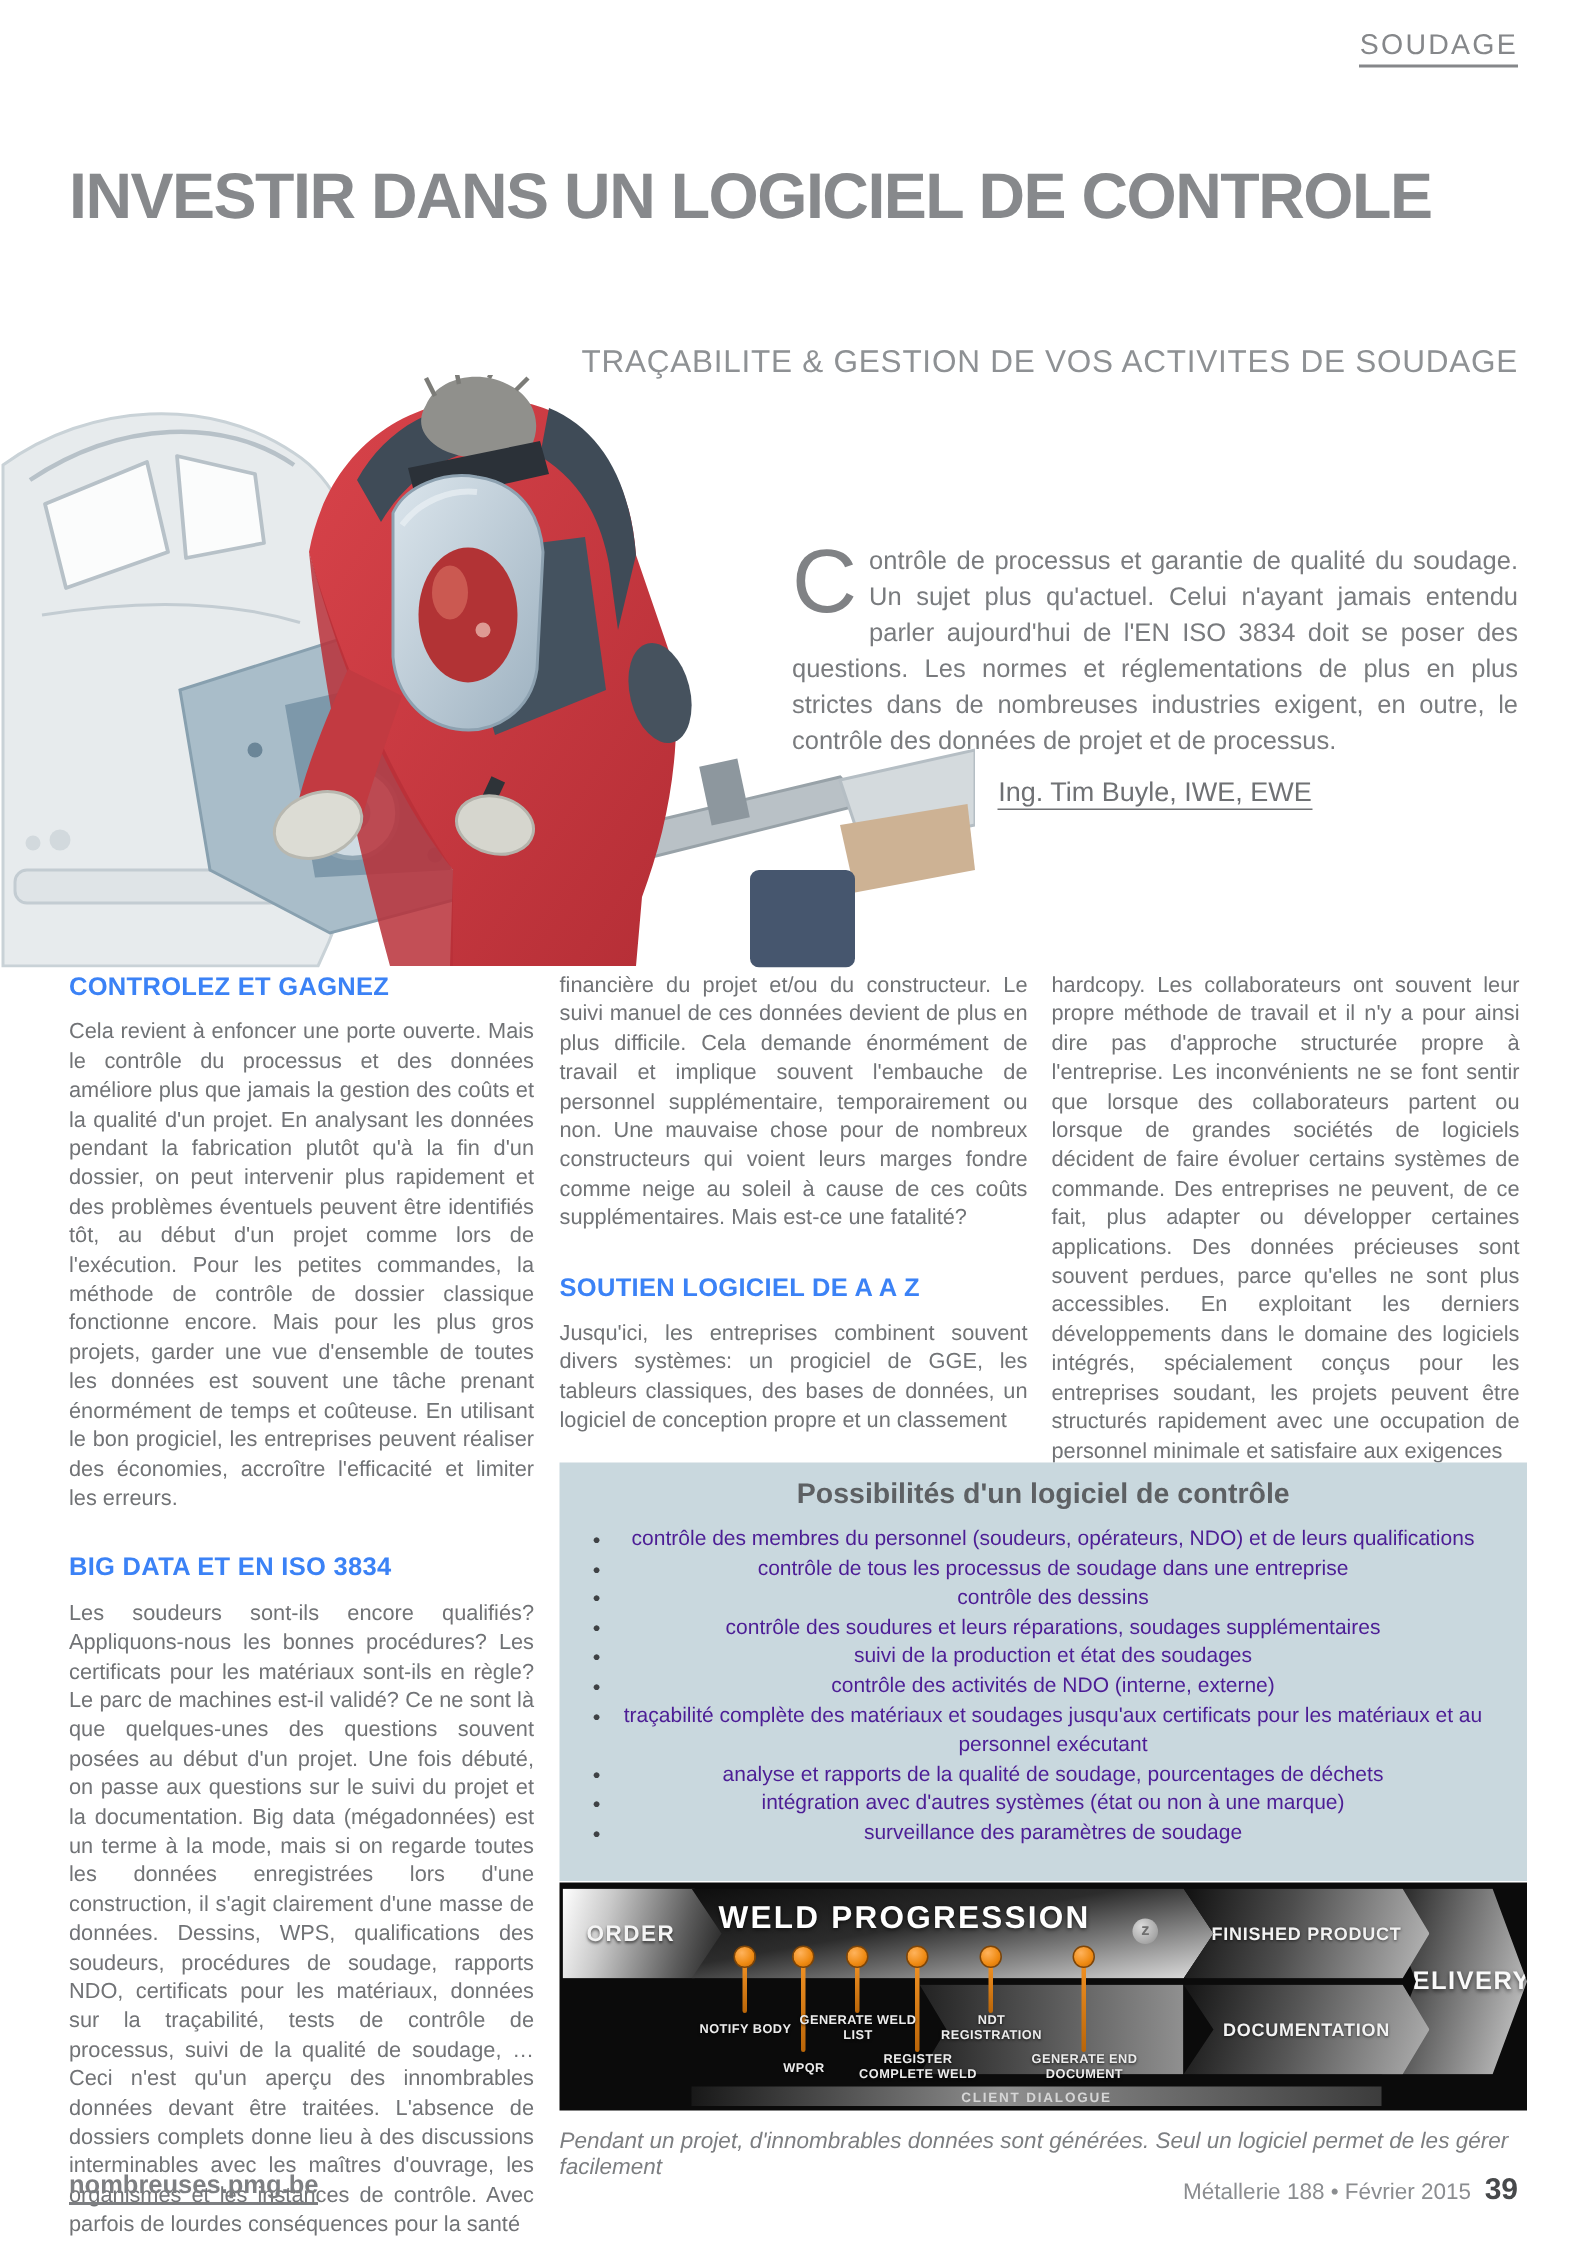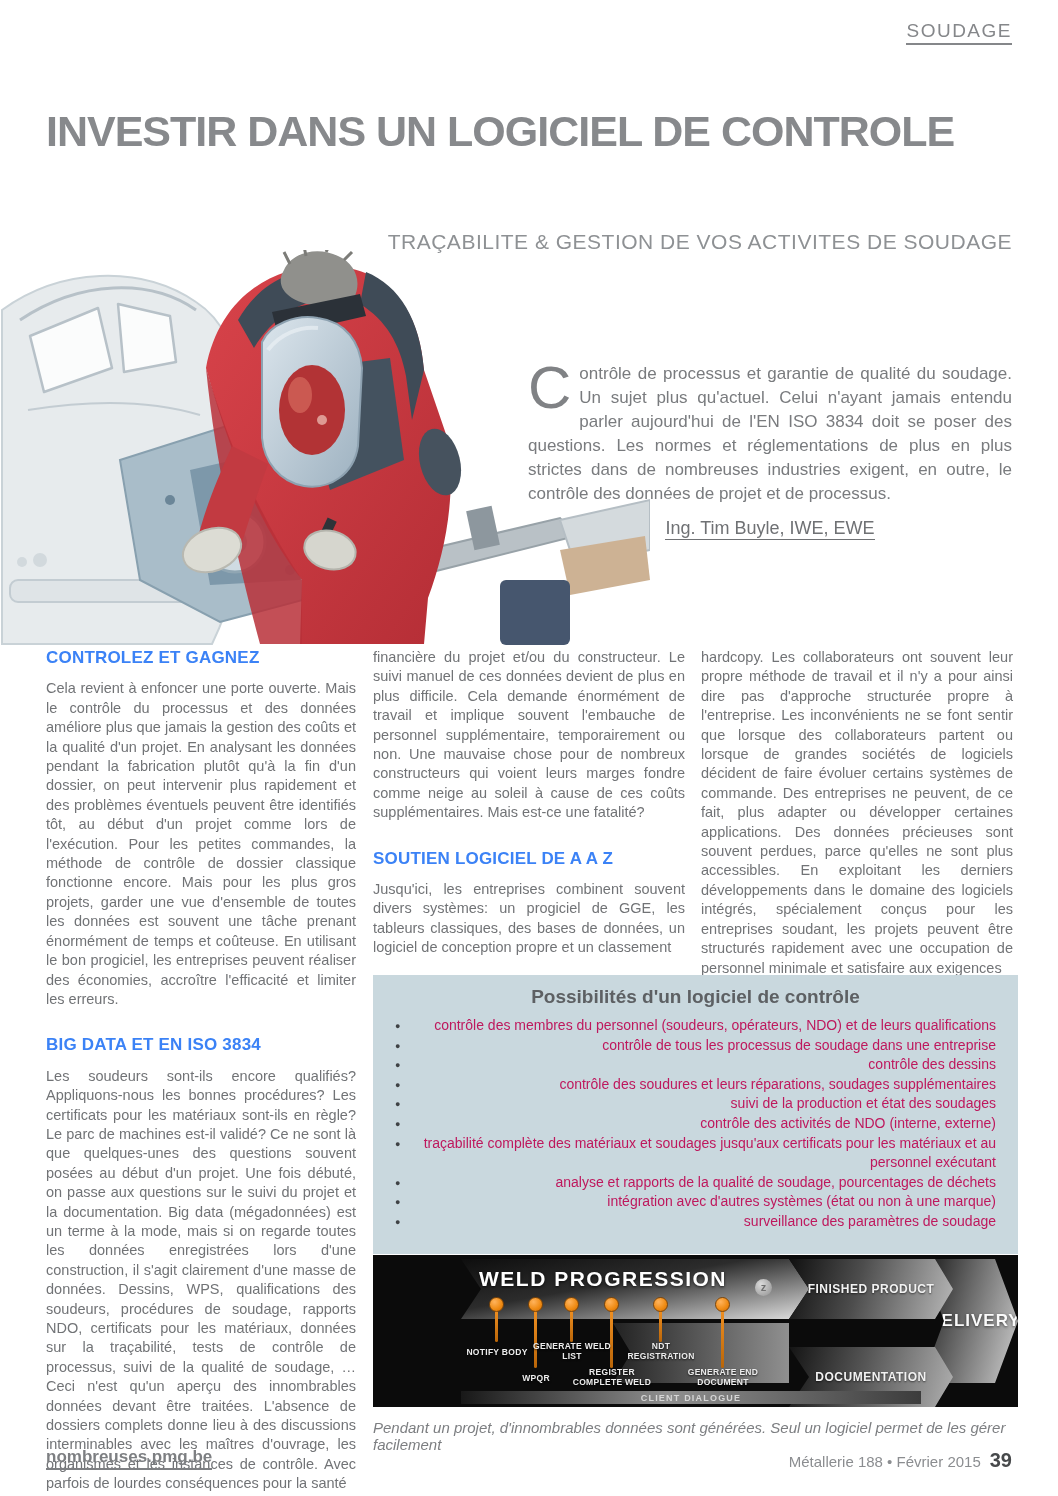--- a/index.html
+++ b/index.html
@@ -56,21 +56,21 @@
   .infobox {
     position:absolute; left:373px; top:975px; width:645px; height:279px;
     background:#c9d8de; padding:11px 22px 10px 22px;
   }
   .infobox h2 {
     text-align:center; font-size:19px; font-weight:bold; color:#5d6063; margin-bottom:8px;
   }
   .infobox ul { list-style:none; }
   .infobox li {
     position:relative; padding-left:13px; font-size:14px; line-height:19.6px;
-    color:#be185d; text-align:right;
+    color:#4c1d95; text-align:center;
   }
   .infobox li::before {
     content:"●"; position:absolute; left:0; top:1px; font-size:9px; color:#3f4245;
   }
   
   .diagram {
     position:absolute; left:373px; top:1255px; width:645px; height:152px;
     background:#0b0b0b; overflow:hidden;
   }
   .band { position:absolute; display:flex; align-items:center; }
@@ -106,21 +106,20 @@
   .band-row2 {
     left:240px; top:68px; width:176px; height:60px;
     clip-path:polygon(0 0, 176px 0, 176px 60px, 0 60px, 18px 30px);
     background:linear-gradient(90deg,#222222 0%,#6f6f6f 70%,#909090 100%);
   }
   .band-doc {
     left:416px; top:68px; width:164px; height:60px;
     clip-path:polygon(0 0, 146px 0, 164px 30px, 146px 60px, 0 60px, 20px 30px);
     background:linear-gradient(105deg,#141414 0%,#565656 45%,#b0b0b0 100%);
     justify-content:center;
-    margin-top:24px;
   }
   .band-sm-lbl { font-size:12px; font-weight:bold; color:#f2f2f2; letter-spacing:.5px;
                  text-shadow:0 1px 2px rgba(0,0,0,.6); }
   .band-delivery {
     left:548px; top:4px; width:97px; height:124px;
     clip-path:polygon(0 0, 74px 0, 97px 62px, 74px 124px, 0 124px, 23px 62px);
     background:linear-gradient(105deg,#151515 0%,#6a6a6a 45%,#cfcfcf 100%);
     justify-content:center; padding-left:10px;
   }
   .band-delivery .lbl { font-size:17px; font-weight:bold; color:#fafafa; letter-spacing:1px;
@@ -288,20 +287,23 @@
       <li>analyse et rapports de la qualité de soudage, pourcentages de déchets</li>
       <li>intégration avec d'autres systèmes (état ou non à une marque)</li>
       <li>surveillance des paramètres de soudage</li>
     </ul>
   </div>
 
   <div class="diagram">
     <div class="band band-delivery">
       <span class="lbl">DELIVERY</span>
     </div>
+    <div class="band band-order">
+      <span class="lbl">ORDER</span>
+    </div>
     <div class="band band-weld"></div>
     <div class="weld-title">WELD PROGRESSION</div>
     <div class="z-mark">z</div>
     <div class="band band-finished">
       <span class="band-sm-lbl">FINISHED PRODUCT</span>
     </div>
     <div class="band band-row2"></div>
     <div class="band band-doc">
       <span class="band-sm-lbl">DOCUMENTATION</span>
     </div>

